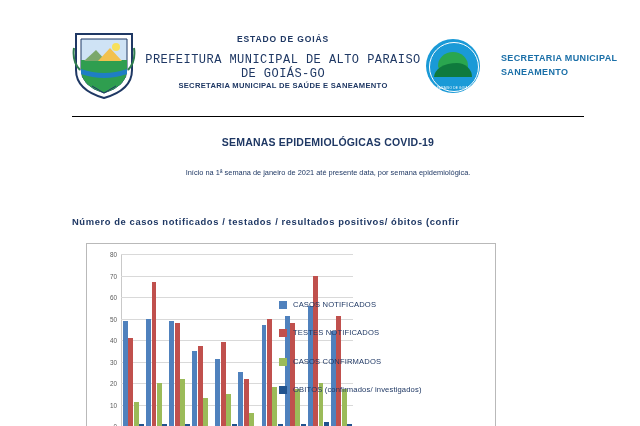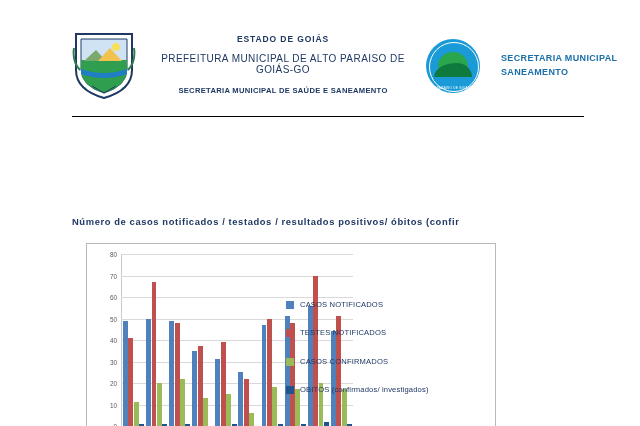--- a/index.html
+++ b/index.html
@@ -46,24 +46,24 @@
     color: #1f3864;
   }
   .hdr-line1 {
     font-size: 8.5px;
     letter-spacing: 0.9px;
     font-weight: bold;
     color: #1f3864;
     margin-bottom: 9px;
   }
   .hdr-line2 {
-    font-size: 10px;
+    font-size: 12px;
     letter-spacing: 0.45px;
     color: #1f3864;
-    margin-bottom: 11px;
+    font-family: Liberation Mono, monospace;
   }
   .hdr-line3 {
     font-size: 7.6px;
     font-weight: bold;
     letter-spacing: 0.3px;
     color: #1f3864;
   }
 
   .logo-box {
     position: absolute;
@@ -233,21 +233,21 @@
     min-width: 1px;
   }
   .b-notif { background: #4f81bd; }
   .b-test  { background: #c0504d; }
   .b-conf  { background: #9bbb59; }
   .b-obit  { background: #21538e; }
 
   
   .legend {
     position: absolute;
-    left: 286px;
+    left: 279px;
     top: 300px;
     width: 196px;
   }
   .legend-item {
     display: flex;
     align-items: flex-start;
     margin-bottom: 18px;
   }
   .legend-swatch {
     width: 8px; height: 8px;
@@ -299,20 +299,22 @@
       </div>
       <div class="logo-words">
         <div>SECRETARIA MUNICIPAL</div>
         <div>SANEAMENTO</div>
       </div>
     </div>
   </div>
 
   <div class="rule"></div>
 
+  <div class="doc-title">SEMANAS EPIDEMIOLÓGICAS COVID-19</div>
+  <div class="doc-sub">Início na 1ª semana de janeiro de 2021 até presente data, por semana epidemiológica.</div>
 
   <div class="chart-caption">Número  de  casos  notificados  /  testados  /  resultados  positivos/  óbitos  (confir</div>
 
   <div class="chart-frame">
     <div class="plot" id="plot">
       <div class="axis-y"></div>
       <div id="gridlines">
           <div class="ytick" style="top: 172px;">0</div>
           <div class="gridline" style="top: 150.5px;"></div>
           <div class="ytick" style="top: 150.5px;">10</div>

